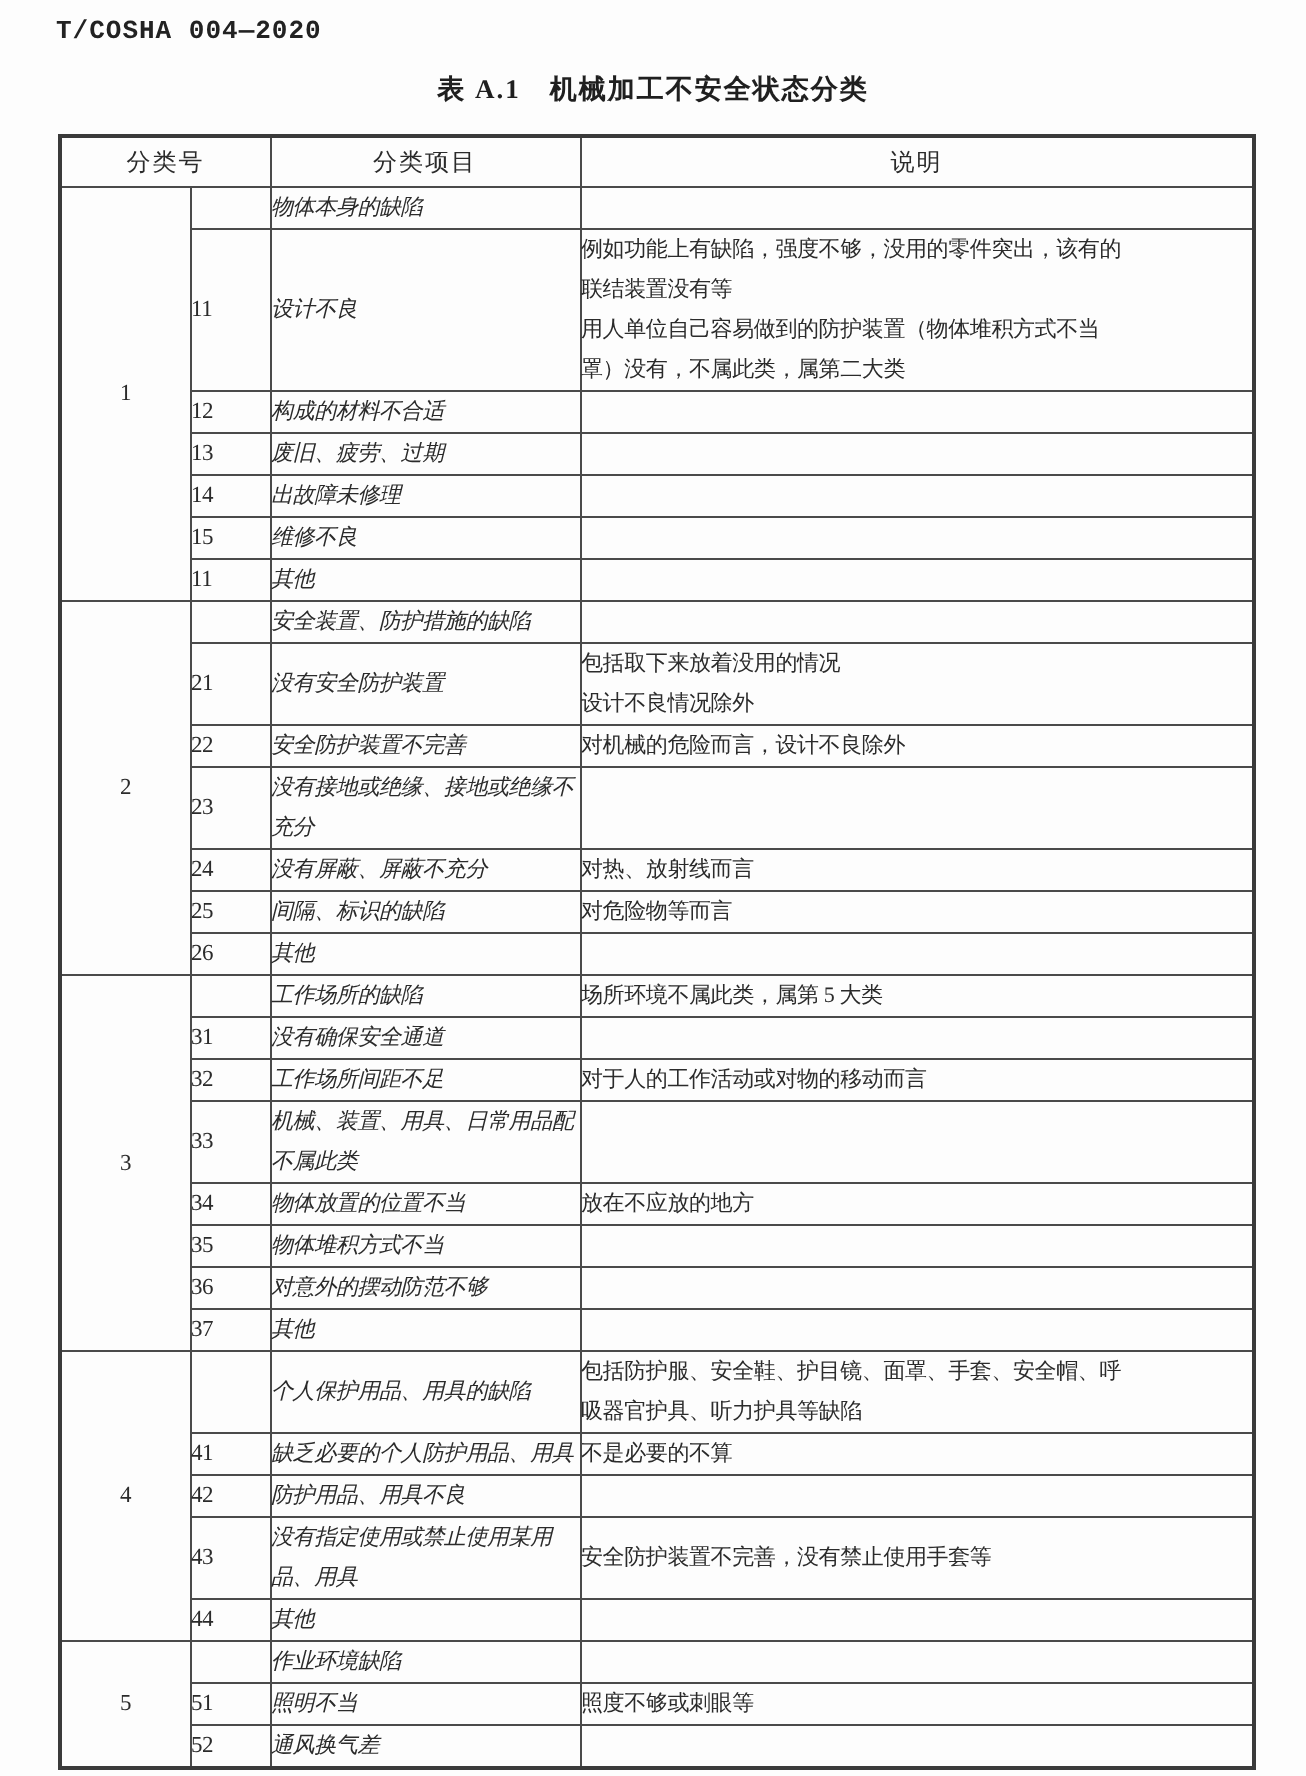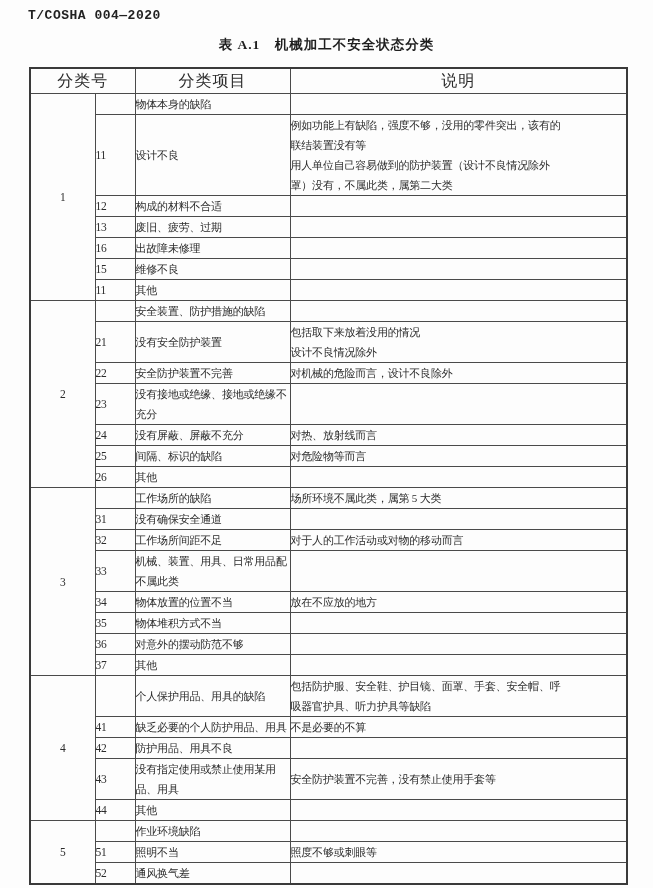--- a/index.html
+++ b/index.html
@@ -54,35 +54,36 @@
     vertical-align: middle;
     padding: 0;
     line-height: 20px;
     height: 20px;
     letter-spacing: -0.2px;
     overflow: visible;
   }
   table.main-table thead th {
     height: 24px;
     font-weight: normal;
-    font-size: 16px;
+    font-size: 12px;
     text-align: center;
     letter-spacing: 1px;
   }
   td.col-main {
     text-align: center;
     font-size: 11.5px;
   }
   td.col-sub {
     padding-left: 9px;
     font-size: 11.5px;
   }
   td.col-item {
     padding-left: 8px;
     padding-right: 2px;
+    font-style: italic;
   }
   td.col-desc {
     padding-left: 11px;
     padding-right: 4px;
     margin-top: 12px;
   }
   .ln {
     white-space: nowrap;
     line-height: 20px;
   }
@@ -121,40 +122,40 @@
           <td class="col-desc"></td>
         </tr>
         <tr>
           <td class="col-sub">11</td>
           <td class="col-item">
             <div class="ln">设计不良</div>
           </td>
           <td class="col-desc">
             <div class="ln">例如功能上有缺陷，强度不够，没用的零件突出，该有的</div>
             <div class="ln">联结装置没有等</div>
-            <div class="ln">用人单位自己容易做到的防护装置（设计不良情况除外</div>
+            <div class="ln">用人单位自己容易做到的防护装置（物体堆积方式不当</div>
             <div class="ln">罩）没有，不属此类，属第二大类</div>
           </td>
         </tr>
         <tr>
           <td class="col-sub">12</td>
           <td class="col-item">
             <div class="ln">构成的材料不合适</div>
           </td>
           <td class="col-desc"></td>
         </tr>
         <tr>
           <td class="col-sub">13</td>
           <td class="col-item">
             <div class="ln">废旧、疲劳、过期</div>
           </td>
           <td class="col-desc"></td>
         </tr>
         <tr>
-          <td class="col-sub">16</td>
+          <td class="col-sub">14</td>
           <td class="col-item">
             <div class="ln">出故障未修理</div>
           </td>
           <td class="col-desc"></td>
         </tr>
         <tr>
           <td class="col-sub">15</td>
           <td class="col-item">
             <div class="ln">维修不良</div>
           </td>

